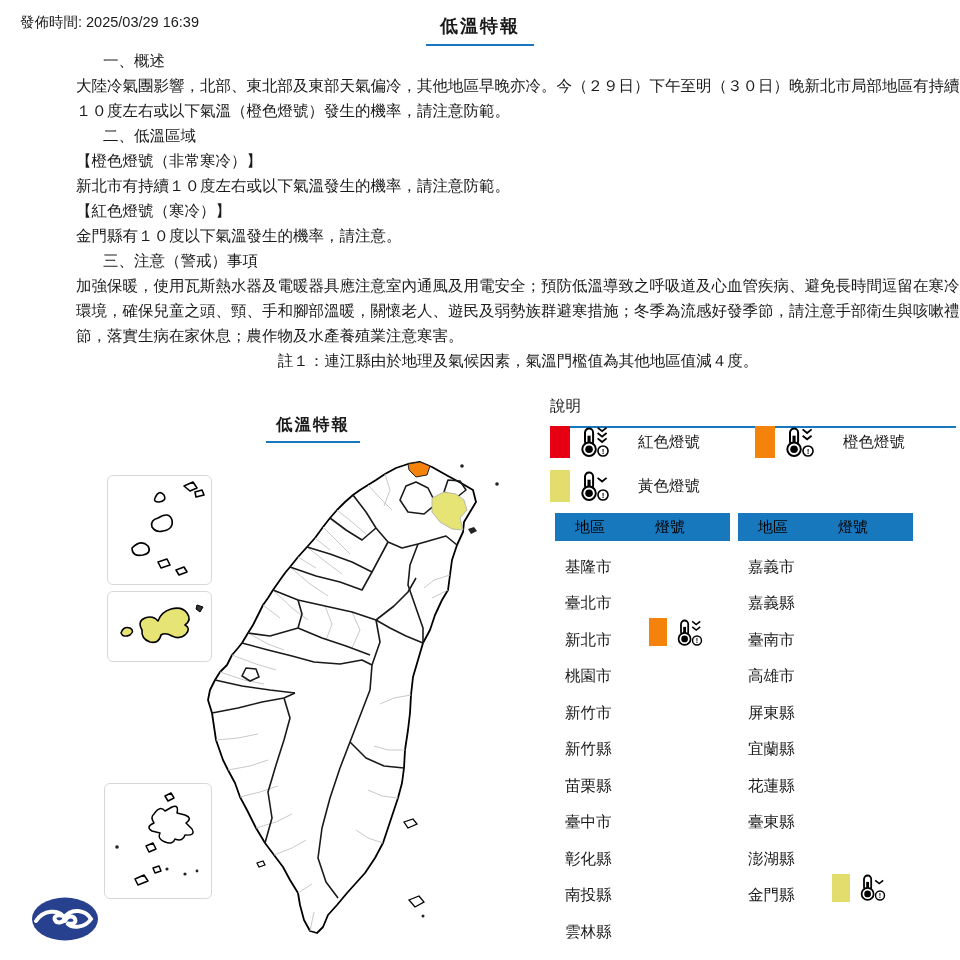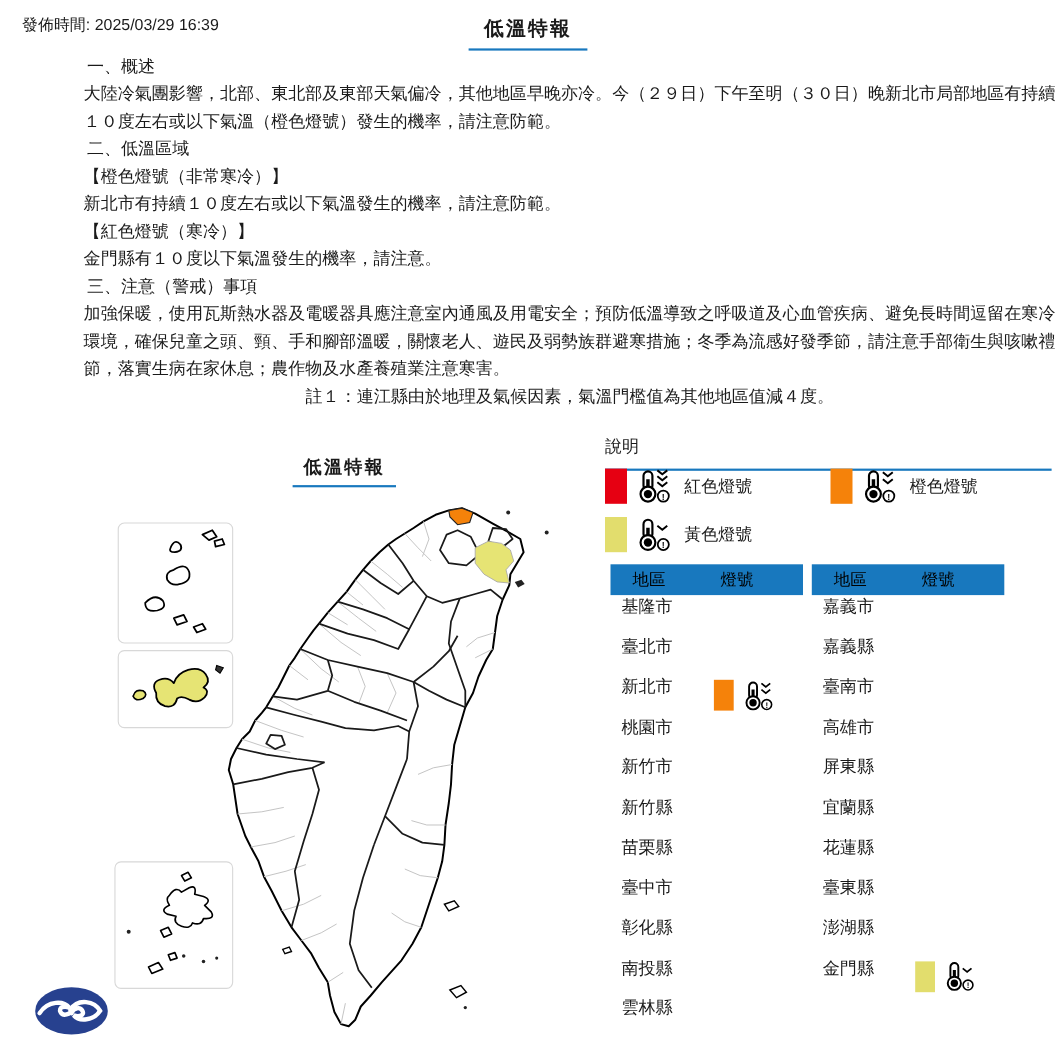--- a/index.html
+++ b/index.html
@@ -6,46 +6,46 @@
   .page{position:relative;width:960px;height:960px;background:#fff;overflow:hidden;
         font-family:"Liberation Sans","DejaVu Sans",sans-serif;color:#1a1a1a;}
   
   .publish{position:absolute;left:20px;top:13px;font-size:14.5px;}
   .main-title{position:absolute;left:0;right:0;top:14px;text-align:center;}
   .main-title span{display:inline-block;font-size:18px;font-weight:bold;letter-spacing:2px;
         border-bottom:2px solid #1878be;padding:0 14px 6px 14px;}
   
   .report{position:absolute;left:76px;top:48px;width:884px;font-size:15.5px;line-height:25px;}
   .report p{margin:0;}
-  .report .hd{margin-left:3px;}
+  .report .hd{margin-left:27px;}
   .note{margin-top:3px;text-align:center;}
   
   .map-panel{position:absolute;left:100px;top:412px;width:445px;height:548px;}
   .map-title{position:absolute;left:138px;top:2px;width:150px;text-align:center;}
   .map-title span{display:inline-block;font-size:16.5px;font-weight:bold;letter-spacing:2px;
         border-bottom:2px solid #1878be;padding:0 10px 5px 10px;}
   .inset{position:absolute;border:1px solid #d8d8d8;border-radius:6px;background:#fff;}
   .inset-matsu{left:7px;top:63px;width:103px;height:108px;}
   .inset-kinmen{left:7px;top:179px;width:103px;height:69px;}
   .inset-penghu{left:4px;top:371px;width:106px;height:114px;}
   .taiwan-svg{position:absolute;left:80px;top:38px;}
   
   .legend{position:absolute;left:550px;top:396px;width:406px;}
   .legend-hd{font-size:15.5px;padding-bottom:9px;border-bottom:2px solid #1878be;}
   .legend-row{position:absolute;display:flex;align-items:center;gap:6px;}
   .lg1{left:0;top:30px;} .lg2{left:205px;top:30px;} .lg3{left:0;top:74px;}
   .swatch{display:inline-block;width:20px;height:32px;}
   .sw-red{background:#e60012;} .sw-orange{background:#f5820a;} .sw-yellow{background:#e2dd6d;}
-  .legend-label{font-size:15.5px;margin-left:4px;}
+  .legend-label{font-size:15.5px;margin-left:20px;}
   
   .sig-table{position:absolute;top:513px;width:175px;}
   .tbl-left{left:555px;} .tbl-right{left:738px;}
   .thead{background:#1878be;color:#000000;height:28px;display:flex;align-items:center;font-size:15px;}
   .thead .th1{margin-left:20px;width:75px;} .thead .th2{margin-left:5px;}
-  .trow{height:36.5px;display:flex;align-items:flex-start;font-size:15.5px;}
+  .trow{height:36.5px;display:flex;align-items:flex-end;font-size:15.5px;}
   .trow .region{margin-left:10px;width:84px;}
   .trow .sig{display:flex;align-items:center;gap:6px;height:100%;}
   .tswatch{display:inline-block;width:18px;height:28px;}
   .thermo{display:inline-block;}
   
   .logo{position:absolute;left:30px;top:895px;}
 </style>
 </head>
 <body>
 

